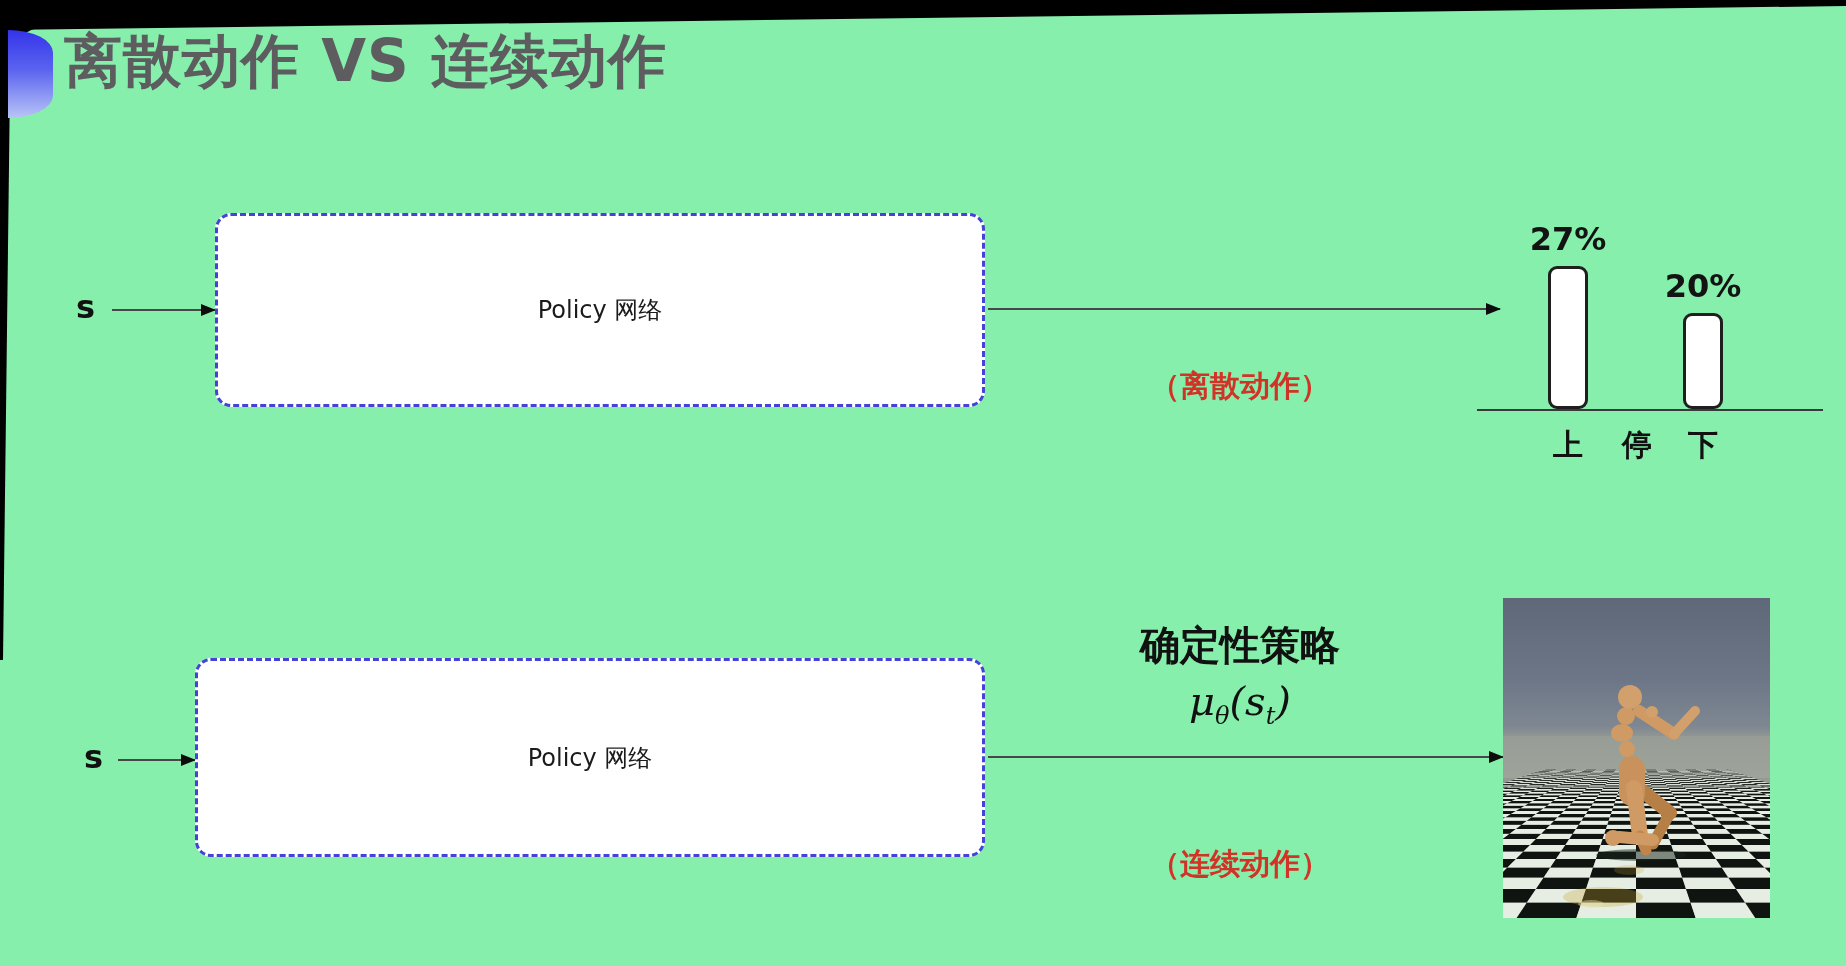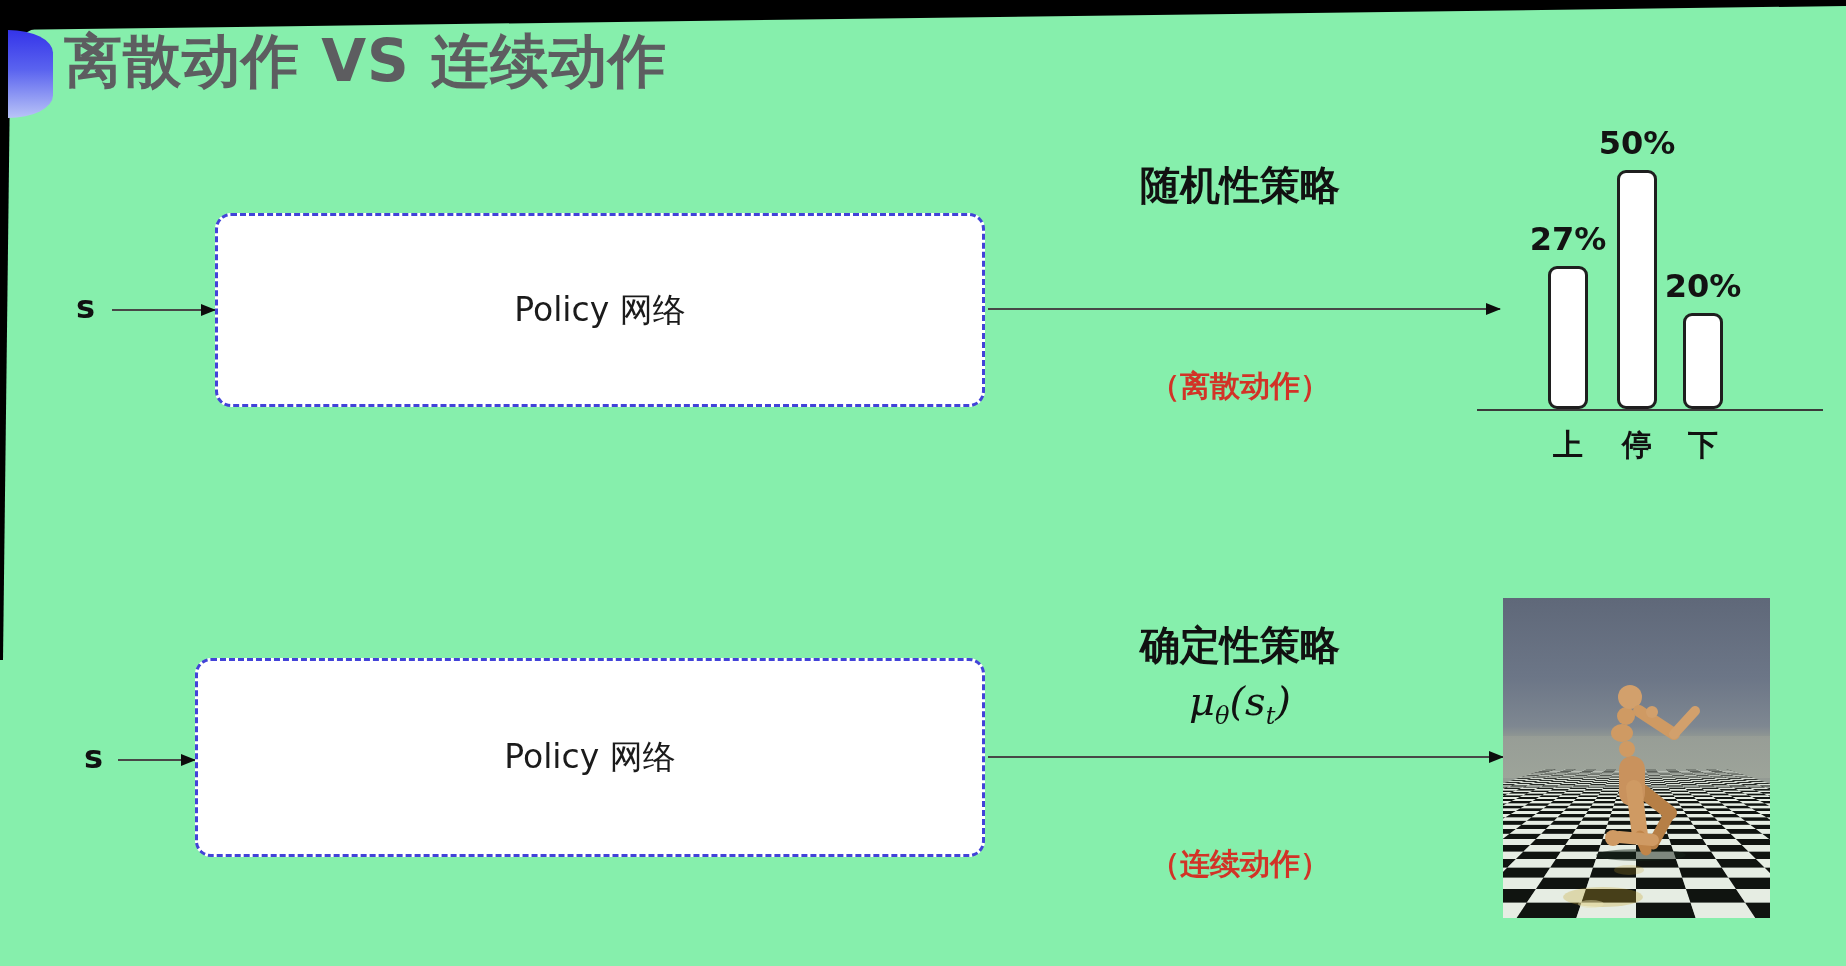--- a/index.html
+++ b/index.html
@@ -21,21 +21,21 @@
   .hline{position:absolute;height:0;border-top:2px solid #474747;}
   .hline.arrow::after{
     content:"";position:absolute;right:-1px;top:-7px;width:0;height:0;
     border-style:solid;border-width:6px 0 6px 15px;
     border-color:transparent transparent transparent #0d0d0d;
   }
   .pbox{
     position:absolute;border:3px dashed #4343d8;border-radius:16px;background:#ffffff;
     display:flex;align-items:center;justify-content:center;box-sizing:border-box;
   }
-  .pbox span{font-size:33px;color:#1b1b1b;}
+  .pbox span{font-size:24px;color:#1b1b1b;}
   .anno{position:absolute;width:340px;text-align:center;white-space:nowrap;}
   .ptype{font-size:40px;font-weight:600;color:#111;}
   .math{font-size:40px;font-style:italic;font-family:"DejaVu Serif","Liberation Serif",serif;color:#111;}
   .math sub{font-size:24px;font-style:italic;}
   .note{font-size:30px;font-weight:700;color:#d23327;}
   .chart{position:absolute;}
   .baseline{position:absolute;left:0;right:0;bottom:0;height:2px;background:#3a3a3a;}
   .bcol{position:absolute;bottom:2px;width:40px;display:flex;flex-direction:column;align-items:center;}
   .pval{font-size:32px;font-weight:600;color:#131313;white-space:nowrap;margin-bottom:8px;}
   .bar{width:40px;box-sizing:border-box;background:#ffffff;border:3px solid #1f1f1f;border-radius:9px;}
@@ -60,31 +60,26 @@
   <div class="accent"></div>
   <div class="title">离散动作 VS 连续动作</div>
 
   <div class="slabel" style="left:76px;top:288px">s</div>
   <div class="hline arrow" style="left:112px;top:309px;width:103px"></div>
   <div class="pbox" style="left:215px;top:213px;width:770px;height:194px">
     <span>Policy 网络</span>
   </div>
   <div class="hline arrow" style="left:988px;top:308px;width:512px"></div>
 
-  <div class="anno ptype" style="left:1070px;top:158px">随机性策略</div>
   <div class="anno note" style="left:1070px;top:366px">（离散动作）</div>
 
   <div class="chart" style="left:1477px;top:118px;width:346px;height:293px">
     <div class="bcol" style="left:71px">
       <div class="pval">27%</div>
       <div class="bar" style="height: 143px;"></div>
-    </div>
-    <div class="bcol" style="left:140px">
-      <div class="pval">50%</div>
-      <div class="bar" style="height: 239px;"></div>
     </div>
     <div class="bcol" style="left:206px">
       <div class="pval">20%</div>
       <div class="bar" style="height: 96px;"></div>
     </div>
     <div class="baseline"></div>
     <div class="cat" style="left:71px">上</div>
     <div class="cat" style="left:140px">停</div>
     <div class="cat" style="left:206px">下</div>
   </div>

